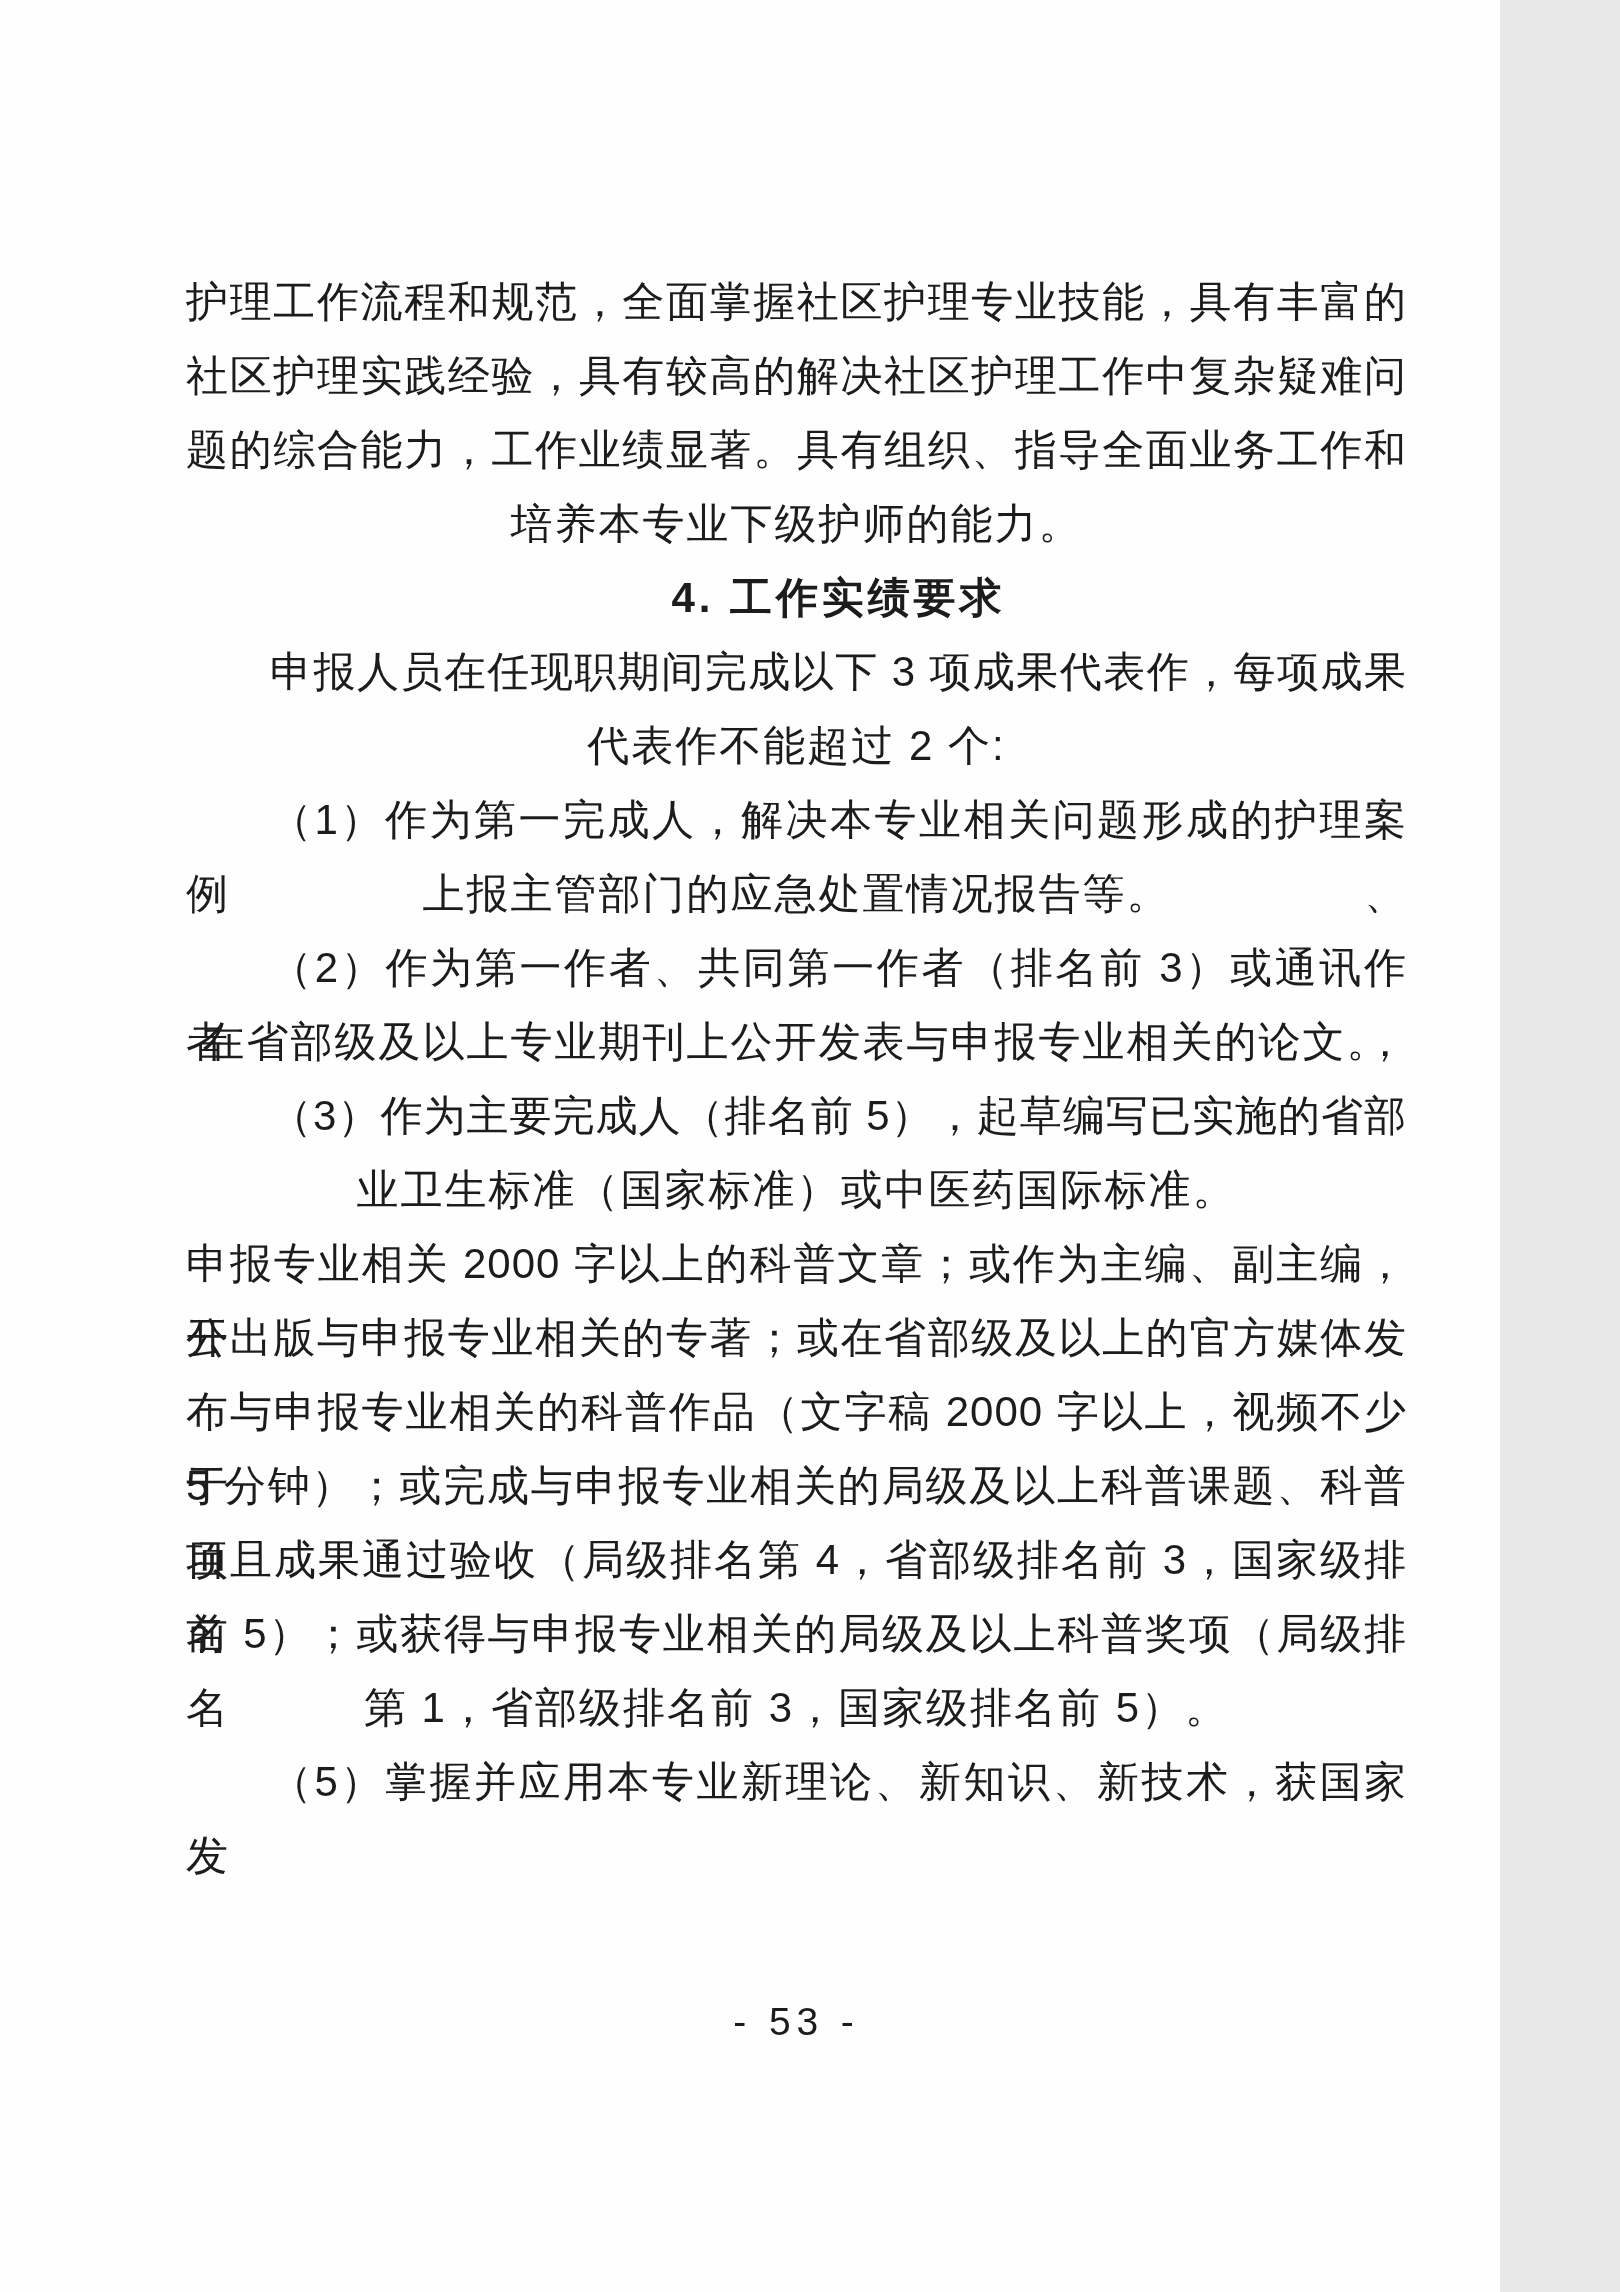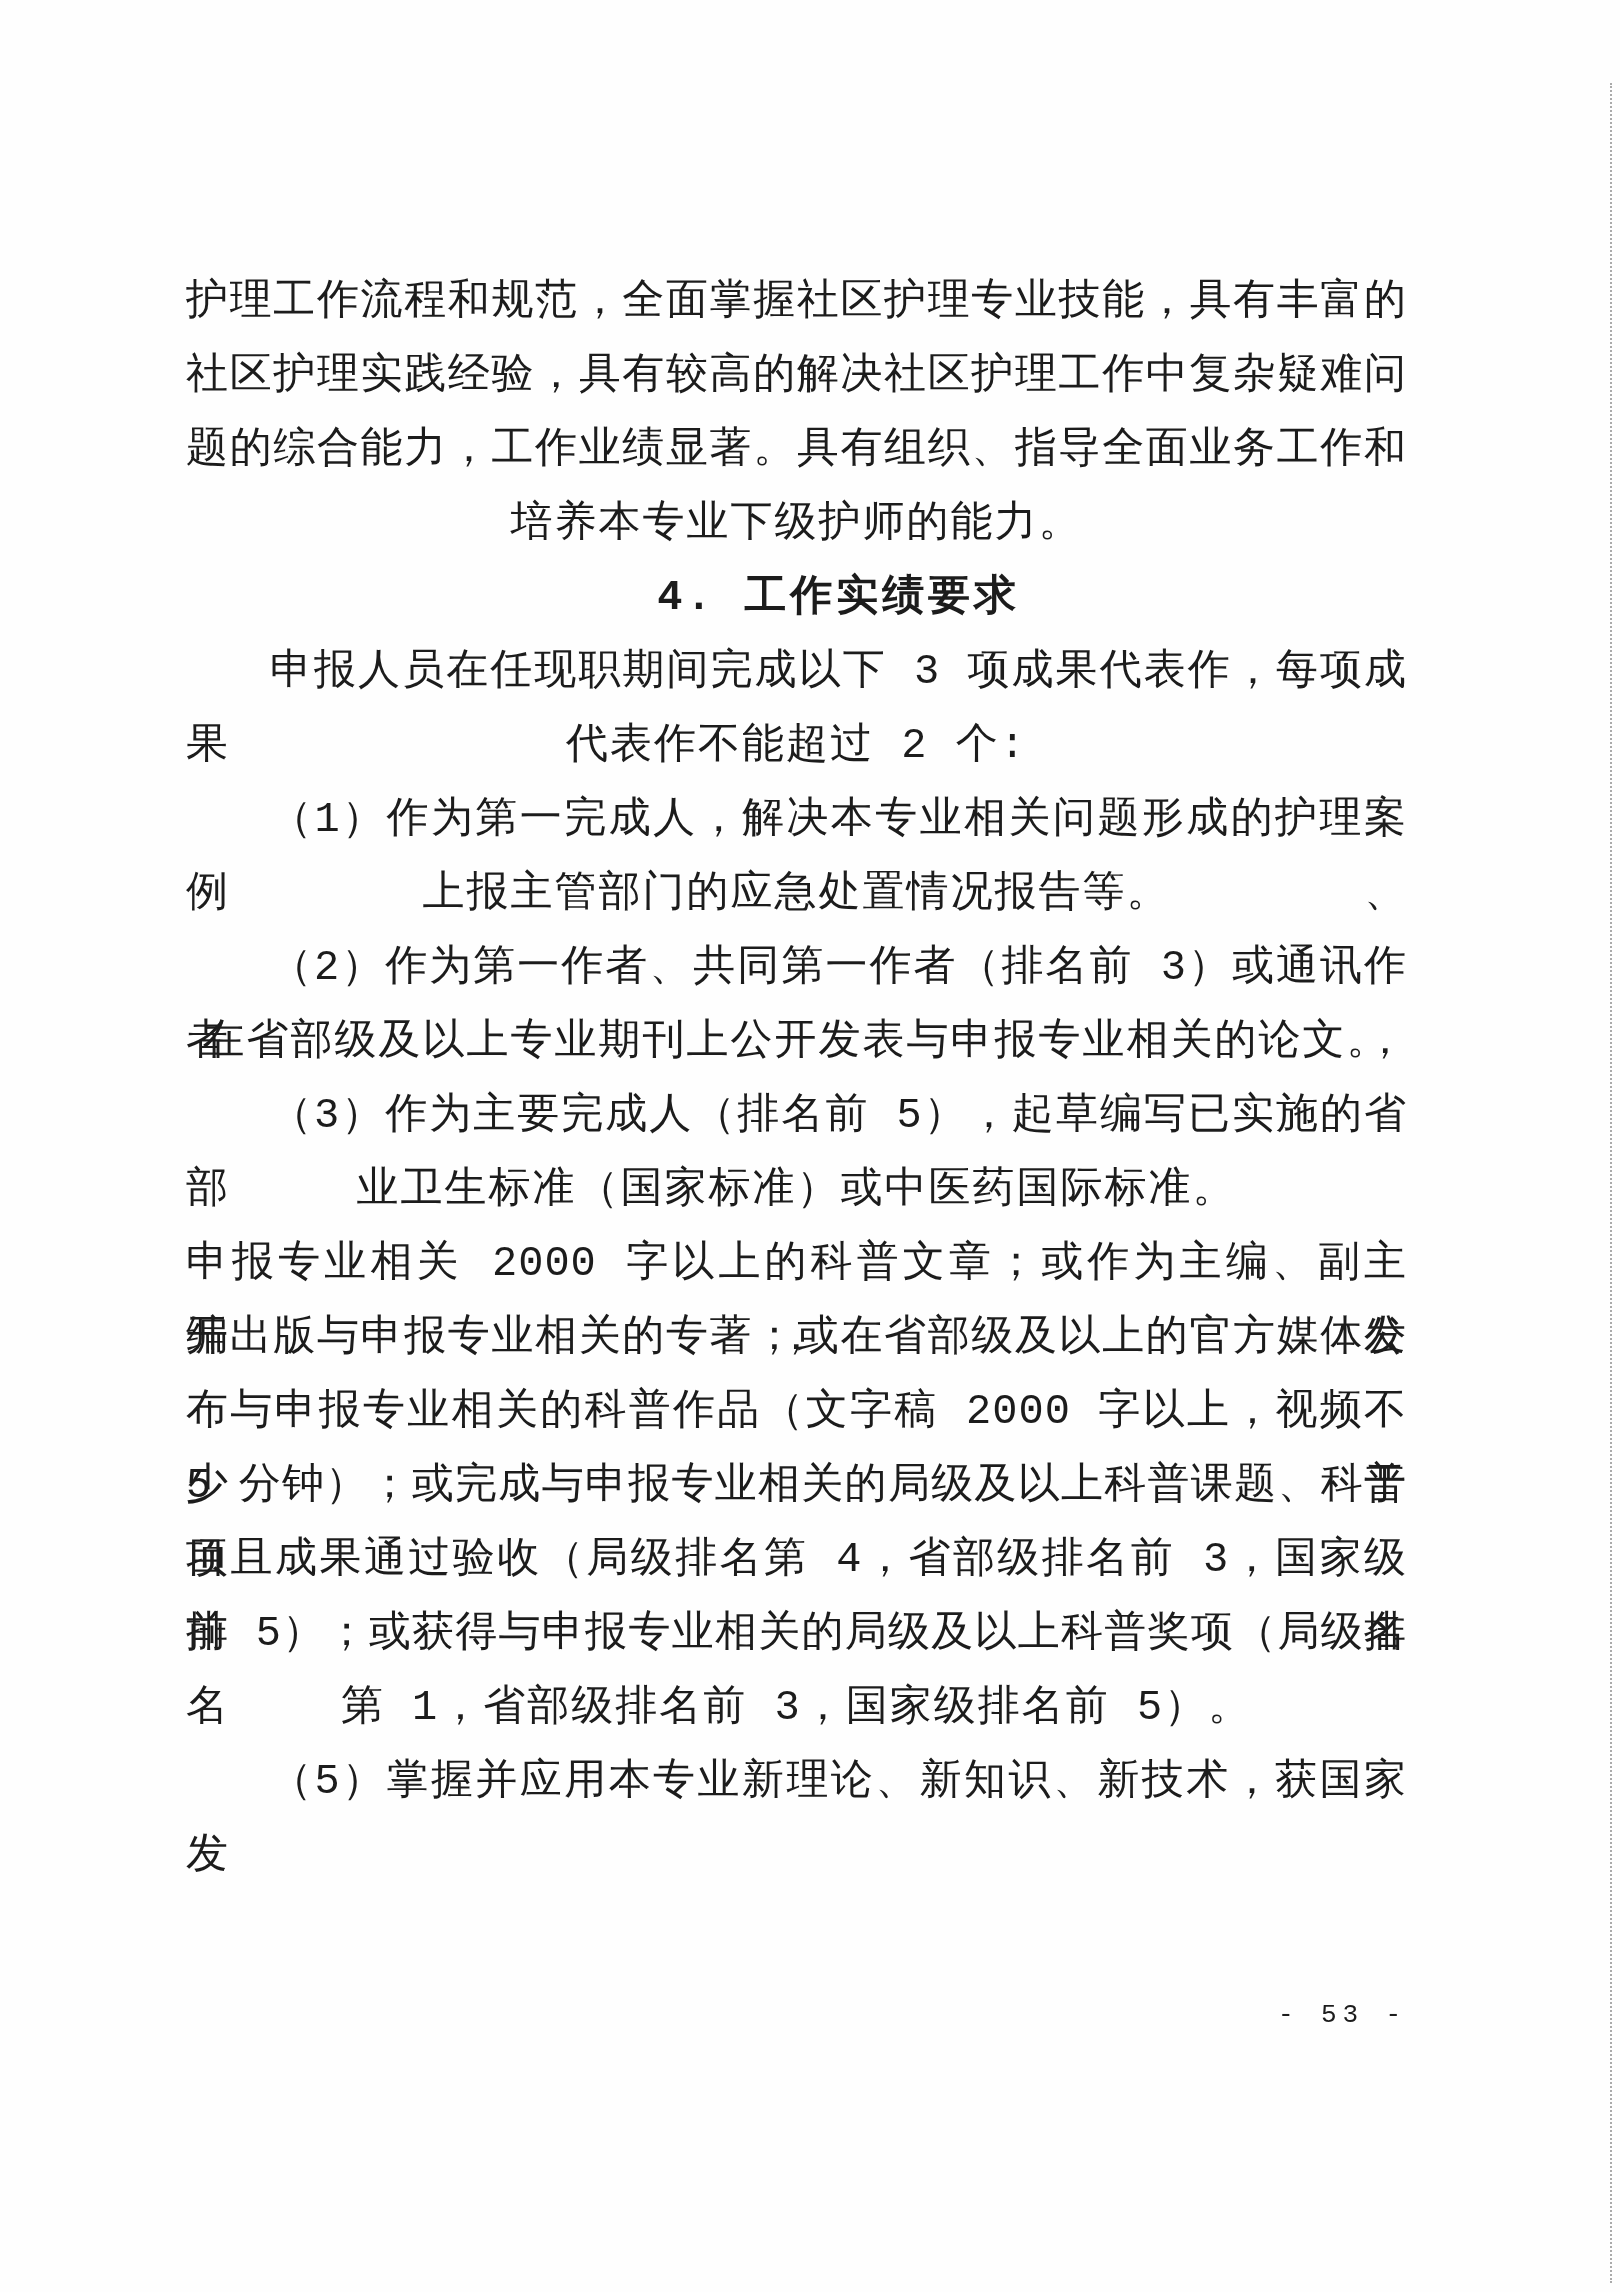--- a/index.html
+++ b/index.html
@@ -4,25 +4,25 @@
 <style>
   :root {
     --page-background: #fefefe;
     --text: #1c1c1c;
     --scan-line: #8f8f8f;
   }
   * { margin: 0; padding: 0; box-sizing: border-box; }
   html, body { background: #e8e8e8; }
   .page {
     position: relative;
-    width: 1620px;
+    width: 1500px;
     height: 2293px;
     background: var(--page-background, #fefefe);
     overflow: hidden;
-    font-family: Liberation Mono, monospace;
+    font-family: Liberation Sans, sans-serif;
     color: var(--text, #1c1c1c);
   }
   
   .edge-line {
     position: absolute;
     left: 1610px;
     top: 83px;
     height: 2200px;
     width: 0;
     border-left: 2px dotted var(--scan-line, #8f8f8f);
@@ -56,22 +56,22 @@
   .line.indent { text-indent: 84px; }
   .line.heading {
     font-weight: bold;
     letter-spacing: 3.9px;
   }
   .page-number {
     position: absolute;
     left: 186px;
     top: 2000px;
     width: 1221px;
-    text-align: right;
-    font-size: 26px;
+    text-align: center;
+    font-size: 39px;
     letter-spacing: 5.9px;
     color: var(--text, #1c1c1c);
   }
 </style>
 </head>
 <body>
 
 <div class="page">
 
   <div class="edge-line"></div>

